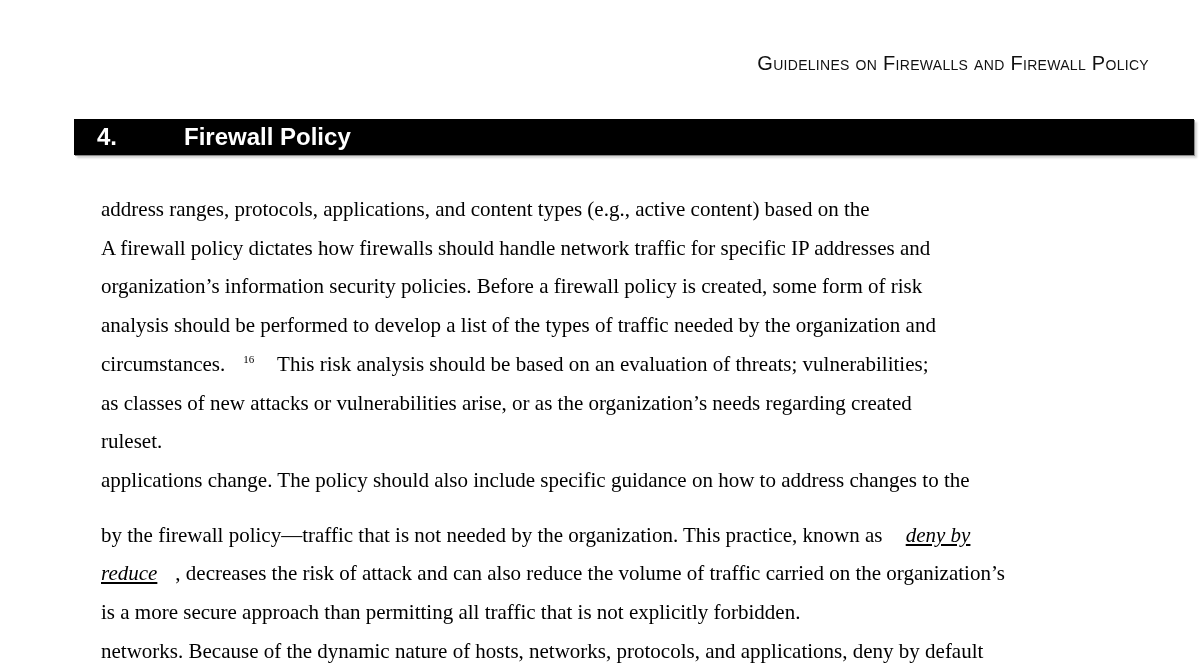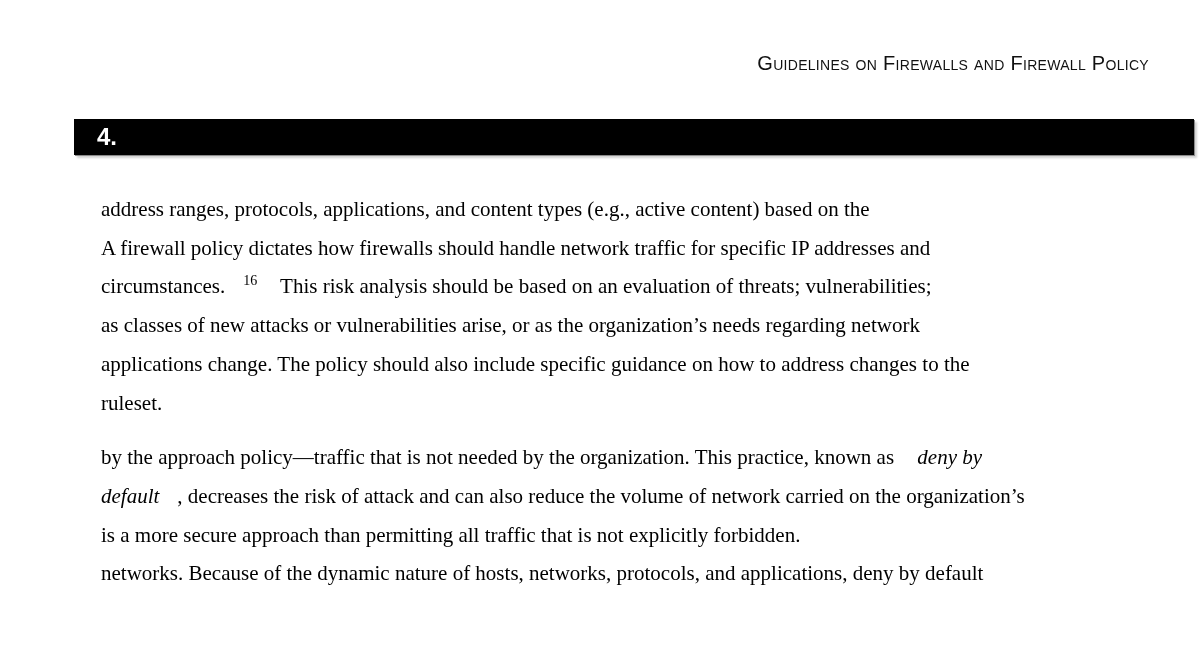--- a/index.html
+++ b/index.html
@@ -43,52 +43,55 @@
   .body-text {
     position: absolute;
     left: 38px; top: 150px;
     width: 1124px;
     font-size: 21px;
     line-height: 29.7px;
     color: #000000;
   }
   .paragraph { margin-bottom: 25px; }
   .line { white-space: nowrap; }
-  .line i { font-style: italic; }
+  .line i { font-style: italic; text-decoration: underline; }
   .line sup {
-    font-size: 14px;
+    font-size: 11px;
     line-height: 0;
     position: relative;
     top: -8px;
     vertical-align: baseline;
   }
 </style>
 </head>
 <body>
 
 <div class="page">
 
   <div class="running-header">
     <span>Guidelines on Firewalls and Firewall Policy</span>
   </div>
 
   <div class="section-banner">
     <span class="section-number">4.</span>
+    <span class="section-title">Firewall Policy</span>
   </div>
 
   <div class="body-text" id="body-text">
       <div class="paragraph">
         <div class="line"><span>address ranges, protocols, applications, and content types (e.g., active content) based on the</span></div>
         <div class="line"><span>A firewall policy dictates how firewalls should handle network traffic for specific IP addresses and</span></div>
+        <div class="line"><span>organization’s information security policies. Before a firewall policy is created, some form of risk</span></div>
+        <div class="line"><span>analysis should be performed to develop a list of the types of traffic needed by the organization and</span></div>
         <div class="line"><span>circumstances.</span><sup>16</sup><span> This risk analysis should be based on an evaluation of threats; vulnerabilities;</span></div>
-        <div class="line"><span>as classes of new attacks or vulnerabilities arise, or as the organization’s needs regarding network</span></div>
+        <div class="line"><span>as classes of new attacks or vulnerabilities arise, or as the organization’s needs regarding created</span></div>
+        <div class="line"><span>ruleset.</span></div>
         <div class="line"><span>applications change. The policy should also include specific guidance on how to address changes to the</span></div>
-        <div class="line"><span>ruleset.</span></div>
       </div>
       <div class="paragraph">
-        <div class="line"><span>by the approach policy—traffic that is not needed by the organization. This practice, known as </span><i>deny by</i></div>
-        <div class="line"><i>default</i><span>, decreases the risk of attack and can also reduce the volume of network carried on the organization’s</span></div>
+        <div class="line"><span>by the firewall policy—traffic that is not needed by the organization. This practice, known as </span><i>deny by</i></div>
+        <div class="line"><i>reduce</i><span>, decreases the risk of attack and can also reduce the volume of traffic carried on the organization’s</span></div>
         <div class="line"><span>is a more secure approach than permitting all traffic that is not explicitly forbidden.</span></div>
         <div class="line"><span>networks. Because of the dynamic nature of hosts, networks, protocols, and applications, deny by default</span></div>
       </div>
     </div>
 
 </div>
 
 </body></html>

